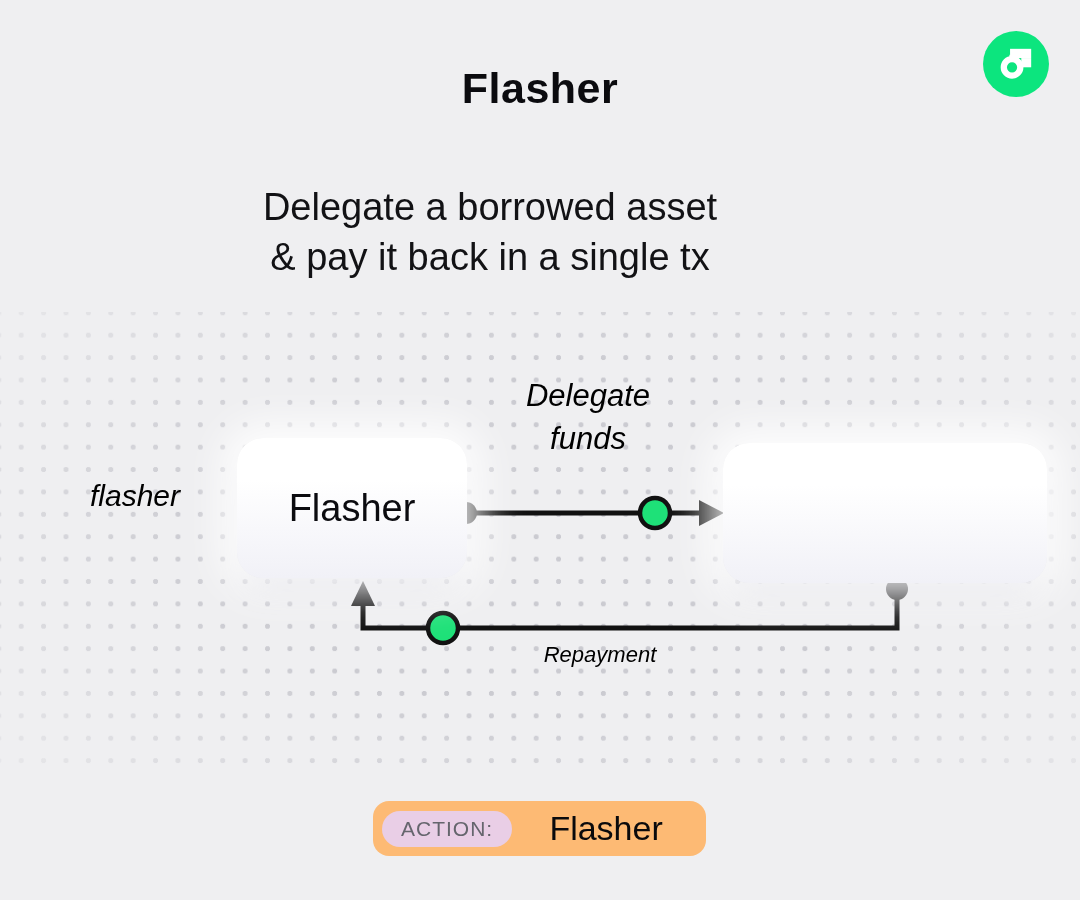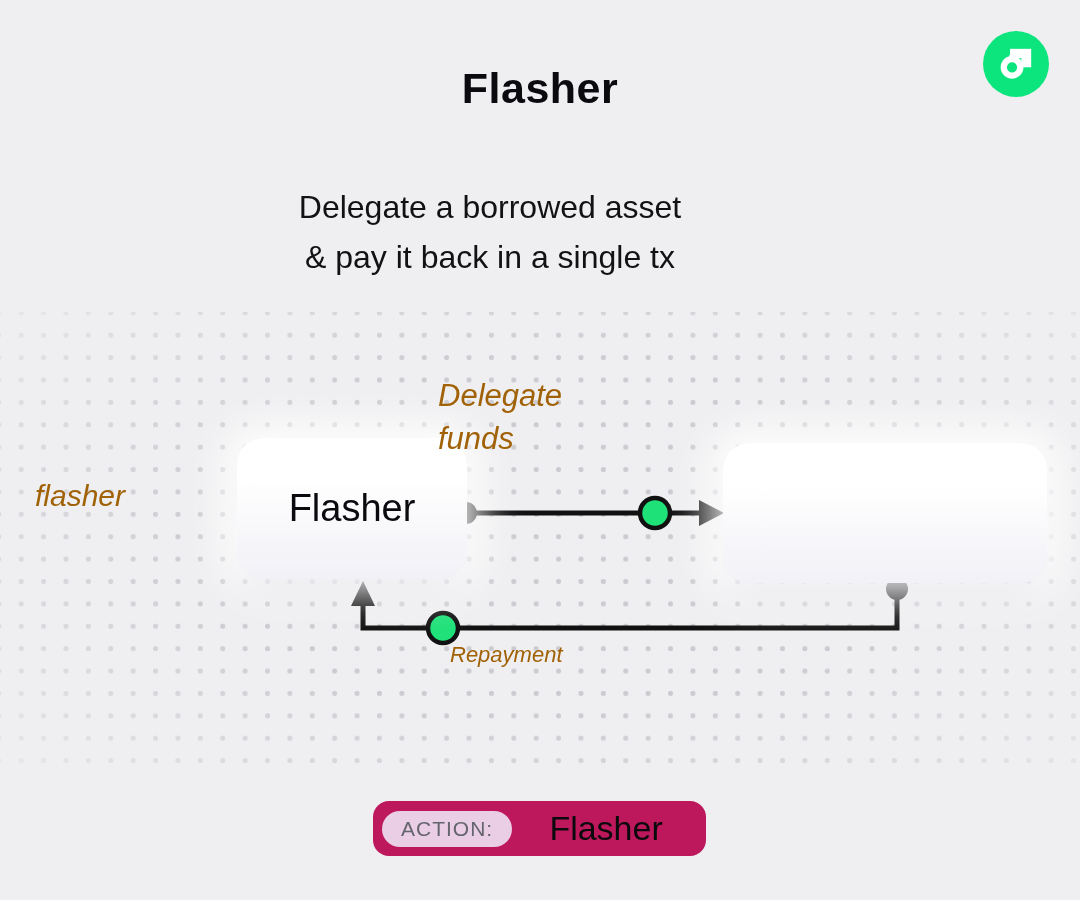--- a/index.html
+++ b/index.html
@@ -25,43 +25,43 @@
     background-position:10px 12px;
     -webkit-mask-image:radial-gradient(78% 88% at 52% 48%, #000 42%, transparent 99%);
     mask-image:radial-gradient(78% 88% at 52% 48%, #000 42%, transparent 99%);
   }
   .title{
     position:absolute;top:64px;left:0;width:1080px;text-align:center;
     font-size:43px;font-weight:700;letter-spacing:0.5px;
   }
   .subtitle{
     position:absolute;top:182px;left:0;width:980px;text-align:center;
-    font-size:32px;line-height:50px;color:#121215;
+    font-size:38px;line-height:50px;color:#121215;
   }
   .logo{position:absolute;left:983px;top:31px;width:66px;height:66px;}
   .node{
     position:absolute;border-radius:26px;
     background:linear-gradient(180deg,#ffffff 30%,#f1f1f7 100%);
     display:flex;align-items:center;justify-content:center;text-align:center;
     box-shadow:0 0 38px 16px rgba(255,255,255,0.85), 0 20px 30px -16px rgba(110,110,140,0.35);
     font-size:38px;color:#0b0b0f;
   }
   .node-flasher{left:237px;top:438px;width:230px;height:140px;}
   .node-receiver{left:723px;top:443px;width:324px;height:140px;line-height:52px;font-size:37px;}
   .flow-label{
-    position:absolute;font-style:italic;color:#a16207;
+    position:absolute;font-style:italic;text-align:center;color:#000000;
   }
   .label-delegate{left:438px;top:374px;width:300px;font-size:31px;line-height:43px;}
   .label-call{left:35px;top:474px;width:200px;font-size:30px;line-height:43px;}
   .label-repayment{left:450px;top:642px;width:300px;font-size:22px;}
   .connectors{position:absolute;left:0;top:0;}
   
   .action-bar{
     position:absolute;left:373px;top:801px;width:333px;height:55px;
-    background:#be185d;border-radius:16px;
+    background:#fdba74;border-radius:16px;
     display:flex;align-items:center;
   }
   .action-chip{
     margin-left:9px;height:36px;padding:0 19px;border-radius:19px;
     background:#e9cee6;color:#65656d;
     display:flex;align-items:center;
     font-size:21px;letter-spacing:1px;
   }
   .action-value{
     flex:1;text-align:center;font-size:34px;color:#0a0a0c;padding-right:6px;

